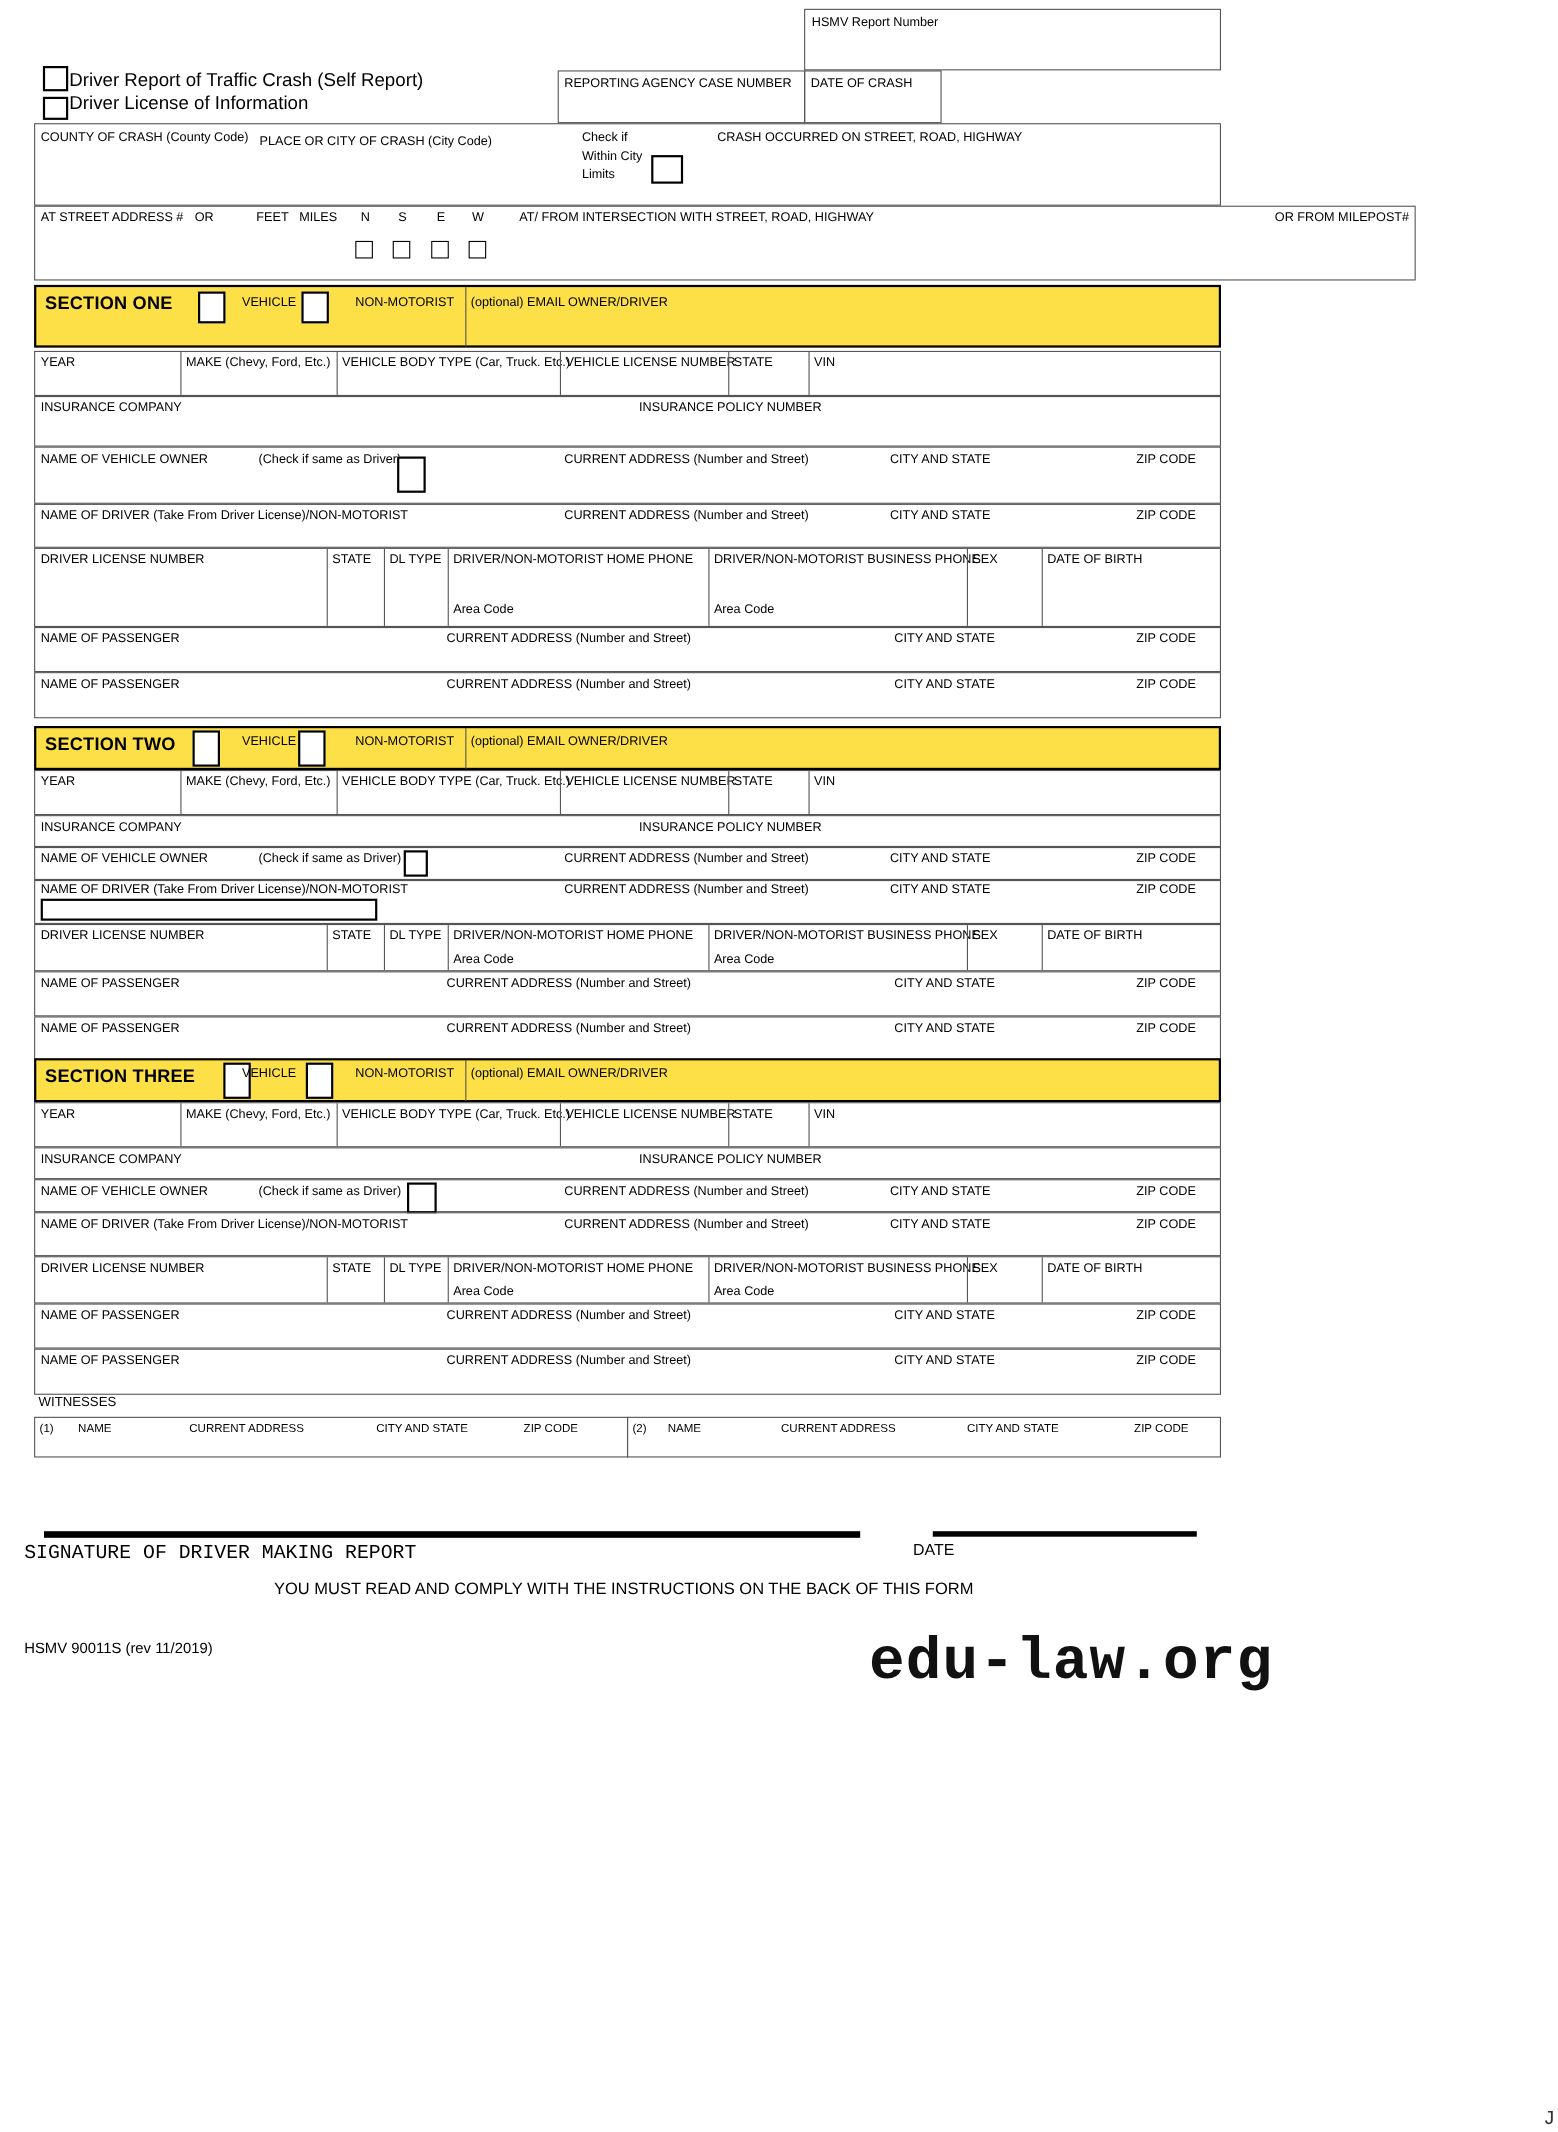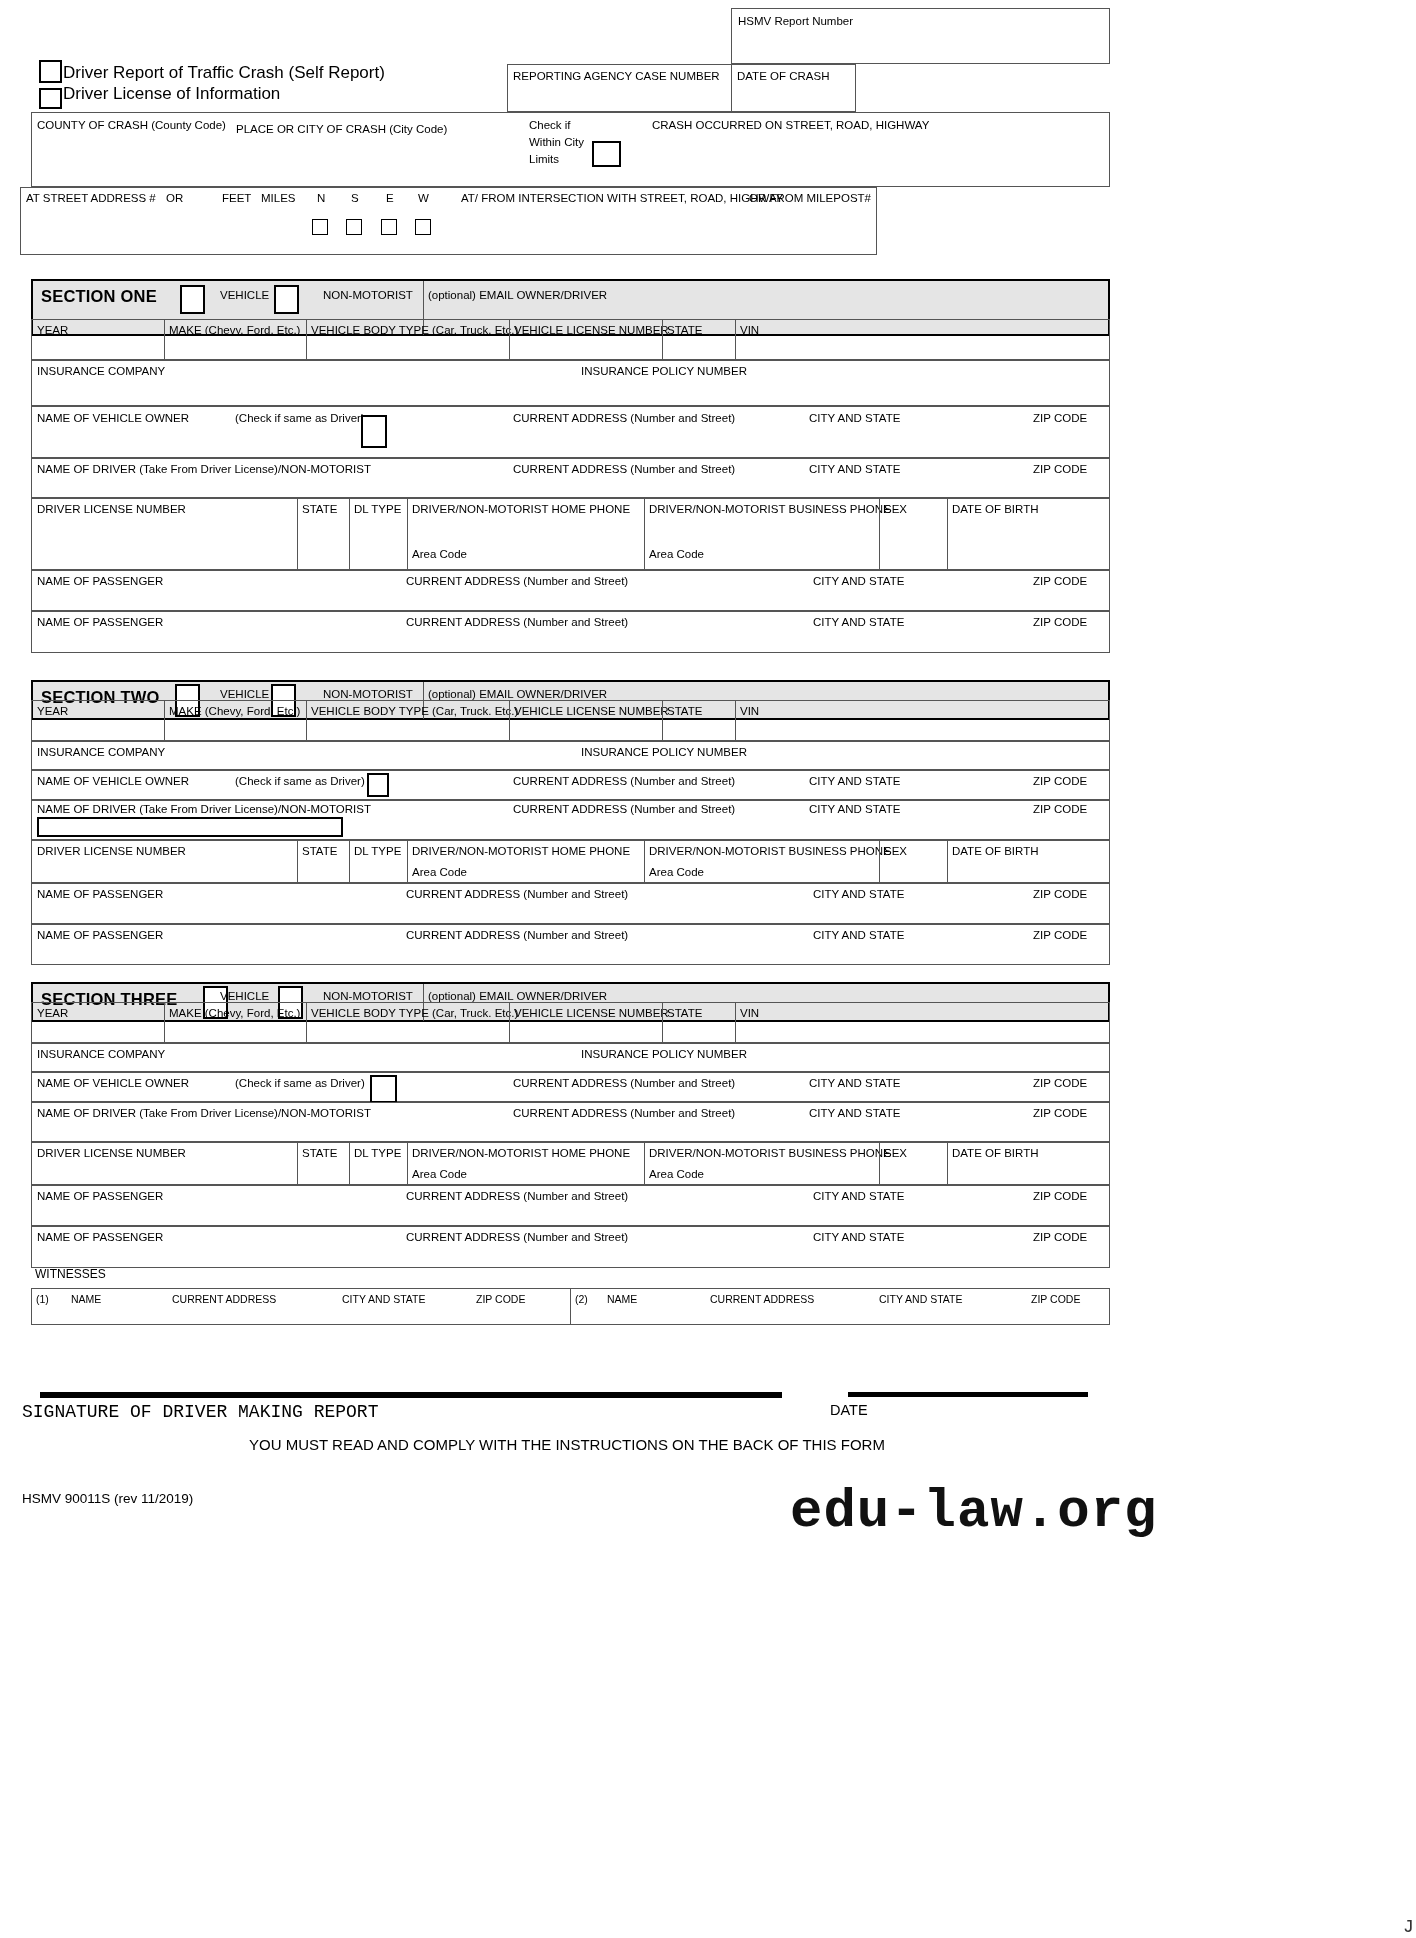--- a/index.html
+++ b/index.html
@@ -45,21 +45,21 @@
     left: 50%; top: 50%;
     width: 7px; height: 7px;
     margin-left: -3.5px; margin-top: -3.5px;
     background: #000;
   }
 
   .hr-thick { position: absolute; background: #000; }
   .hr-thin  { position: absolute; background: #555; }
 
   
-  .section-banner { position: absolute; border: 2.6px solid #000; background: #e5e5e5; margin-top: 20px; }
+  .section-banner { position: absolute; border: 2.6px solid #000; background: #fde047; }
   .section-title { font-size: 16.5px; font-weight: bold; letter-spacing: .2px; }
 
   
   .active-field {
     position: absolute;
     border: 2.6px solid #000;
     background: #fff;
   }
 
   .watermark {
@@ -104,21 +104,21 @@
   <div class="bx" style="left:31px; top:112px; width:1079px; height:75px;">
     <div class="abs lbl" style="left:5px; top:6px;">COUNTY OF CRASH (County Code)</div>
     <div class="abs lbl" style="left:204px; top:10px;">PLACE OR CITY OF CRASH (City Code)</div>
     <div class="abs lbl" style="left:497px; top:6px;">Check if</div>
     <div class="abs lbl" style="left:497px; top:23px;">Within City</div>
     <div class="abs lbl" style="left:497px; top:40px;">Limits</div>
     <div class="cb" style="left:560px; top:28px; width:29px; height:26px;"></div>
     <div class="abs lbl" style="left:620px; top:6px;">CRASH OCCURRED ON STREET, ROAD, HIGHWAY</div>
   </div>
 
-  <div class="bx" style="left:20px; top:187px; width:857px; height:68px;">
+  <div class="bx" style="left:31px; top:187px; width:1256px; height:68px;">
     <div class="abs lbl" style="left:5px; top:4px;">AT STREET ADDRESS #</div>
     <div class="abs lbl" style="left:145px; top:4px;">OR</div>
     <div class="abs lbl" style="left:201px; top:4px;">FEET</div>
     <div class="abs lbl" style="left:240px; top:4px;">MILES</div>
     <div class="abs lbl" style="left:296px; top:4px;">N</div>
     <div class="abs lbl" style="left:330px; top:4px;">S</div>
     <div class="abs lbl" style="left:365px; top:4px;">E</div>
     <div class="abs lbl" style="left:397px; top:4px;">W</div>
     <div class="cb-sm" style="left:291px; top:31px; width:16px; height:16px;"></div>
     <div class="cb-sm" style="left:325px; top:31px; width:16px; height:16px;"></div>

